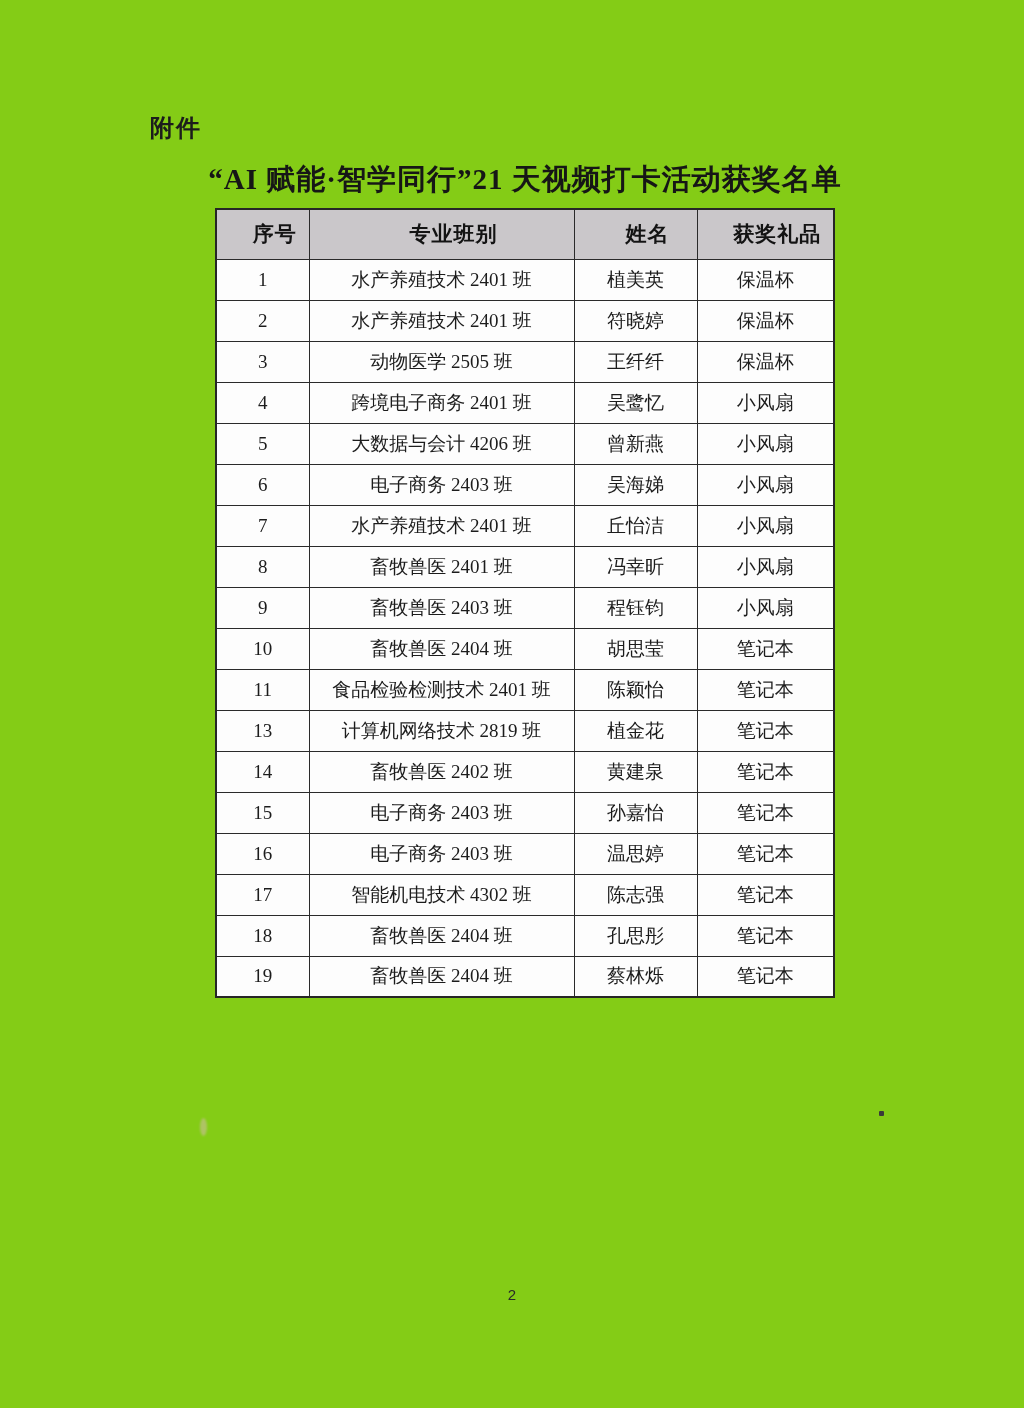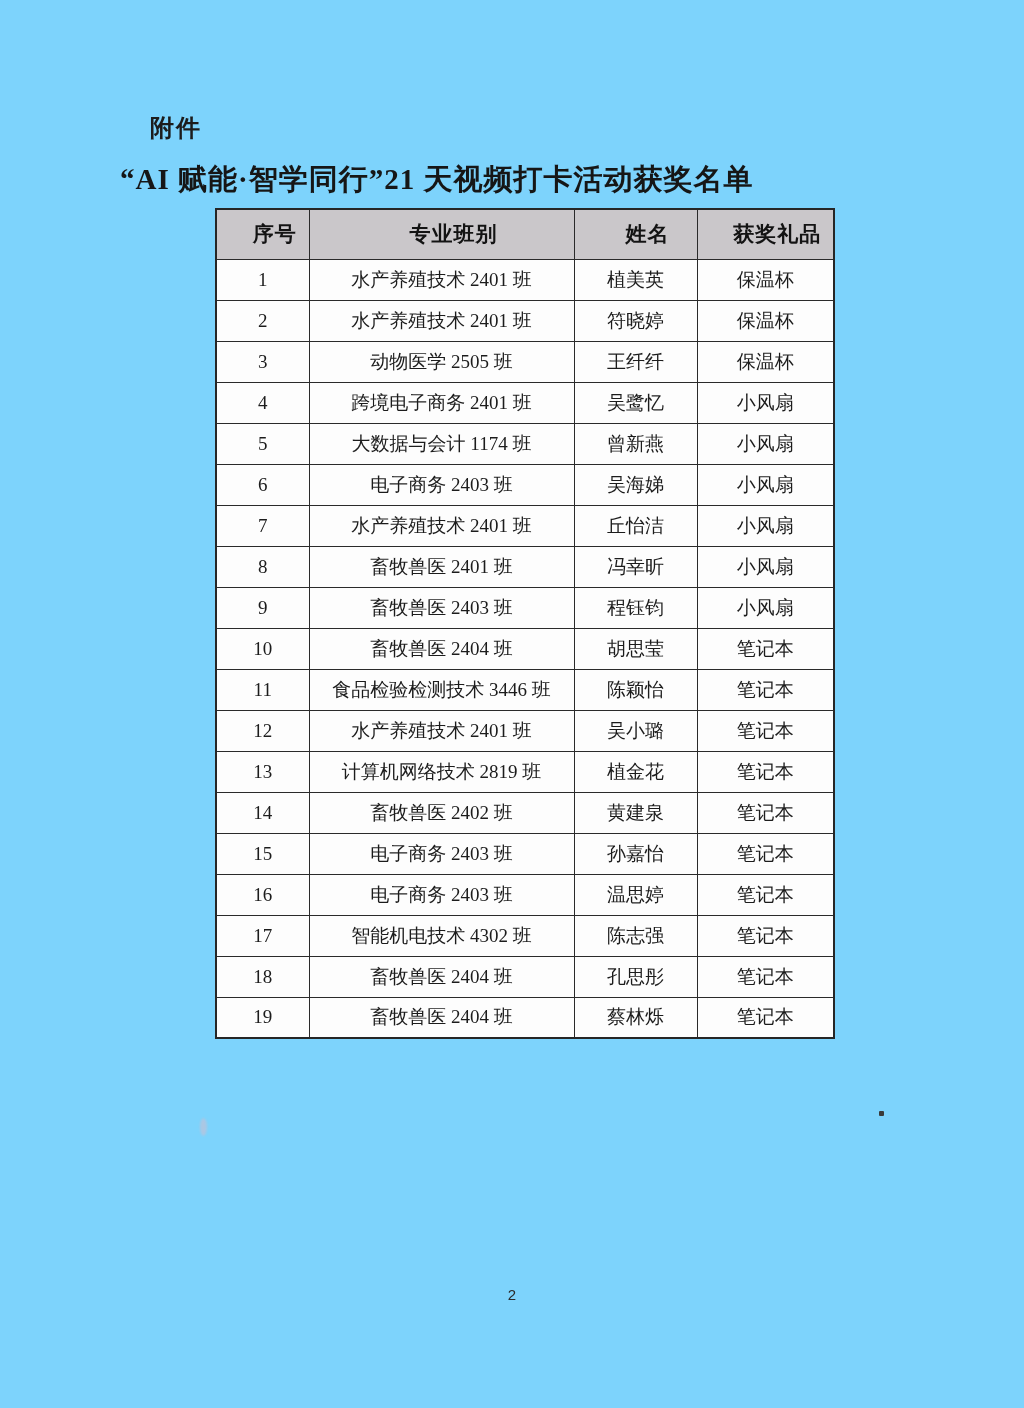--- a/index.html
+++ b/index.html
@@ -7,37 +7,38 @@
   body {
     font-family: "Liberation Serif", "DejaVu Serif", serif;
     background: #fdfdfd;
     position: relative;
     color: #1c1c1c;
     overflow: hidden;
   }
   .page {
     position: absolute;
     inset: 0;
-    background: #7dd3fc;
+    background: #84cc16;
   }
   .attachment {
     position: absolute;
     left: 150px;
     top: 112px;
     font-size: 24px;
     font-weight: bold;
     font-family: "Liberation Sans", "DejaVu Sans", sans-serif;
     color: #1c1c1c;
     letter-spacing: 2px;
   }
   .title {
     position: absolute;
     left: 120px;
     top: 160px;
     width: 810px;
+    text-align: center;
     font-size: 29px;
     font-weight: bold;
     font-family: "Liberation Serif", "DejaVu Serif", serif;
     color: #161616;
     letter-spacing: 1px;
     white-space: nowrap;
   }
   table.award-table {
     position: absolute;
     left: 215px;
@@ -144,21 +145,21 @@
           <td class="col3">保温杯</td>
         </tr>
         <tr>
           <td class="col0">4</td>
           <td class="col1">跨境电子商务 2401 班</td>
           <td class="col2">吴鹭忆</td>
           <td class="col3">小风扇</td>
         </tr>
         <tr>
           <td class="col0">5</td>
-          <td class="col1">大数据与会计 1174 班</td>
+          <td class="col1">大数据与会计 4206 班</td>
           <td class="col2">曾新燕</td>
           <td class="col3">小风扇</td>
         </tr>
         <tr>
           <td class="col0">6</td>
           <td class="col1">电子商务 2403 班</td>
           <td class="col2">吴海娣</td>
           <td class="col3">小风扇</td>
         </tr>
         <tr>
@@ -180,28 +181,22 @@
           <td class="col3">小风扇</td>
         </tr>
         <tr>
           <td class="col0">10</td>
           <td class="col1">畜牧兽医 2404 班</td>
           <td class="col2">胡思莹</td>
           <td class="col3">笔记本</td>
         </tr>
         <tr>
           <td class="col0">11</td>
-          <td class="col1">食品检验检测技术 3446 班</td>
+          <td class="col1">食品检验检测技术 2401 班</td>
           <td class="col2">陈颖怡</td>
-          <td class="col3">笔记本</td>
-        </tr>
-        <tr>
-          <td class="col0">12</td>
-          <td class="col1">水产养殖技术 2401 班</td>
-          <td class="col2">吴小璐</td>
           <td class="col3">笔记本</td>
         </tr>
         <tr>
           <td class="col0">13</td>
           <td class="col1">计算机网络技术 2819 班</td>
           <td class="col2">植金花</td>
           <td class="col3">笔记本</td>
         </tr>
         <tr>
           <td class="col0">14</td>

